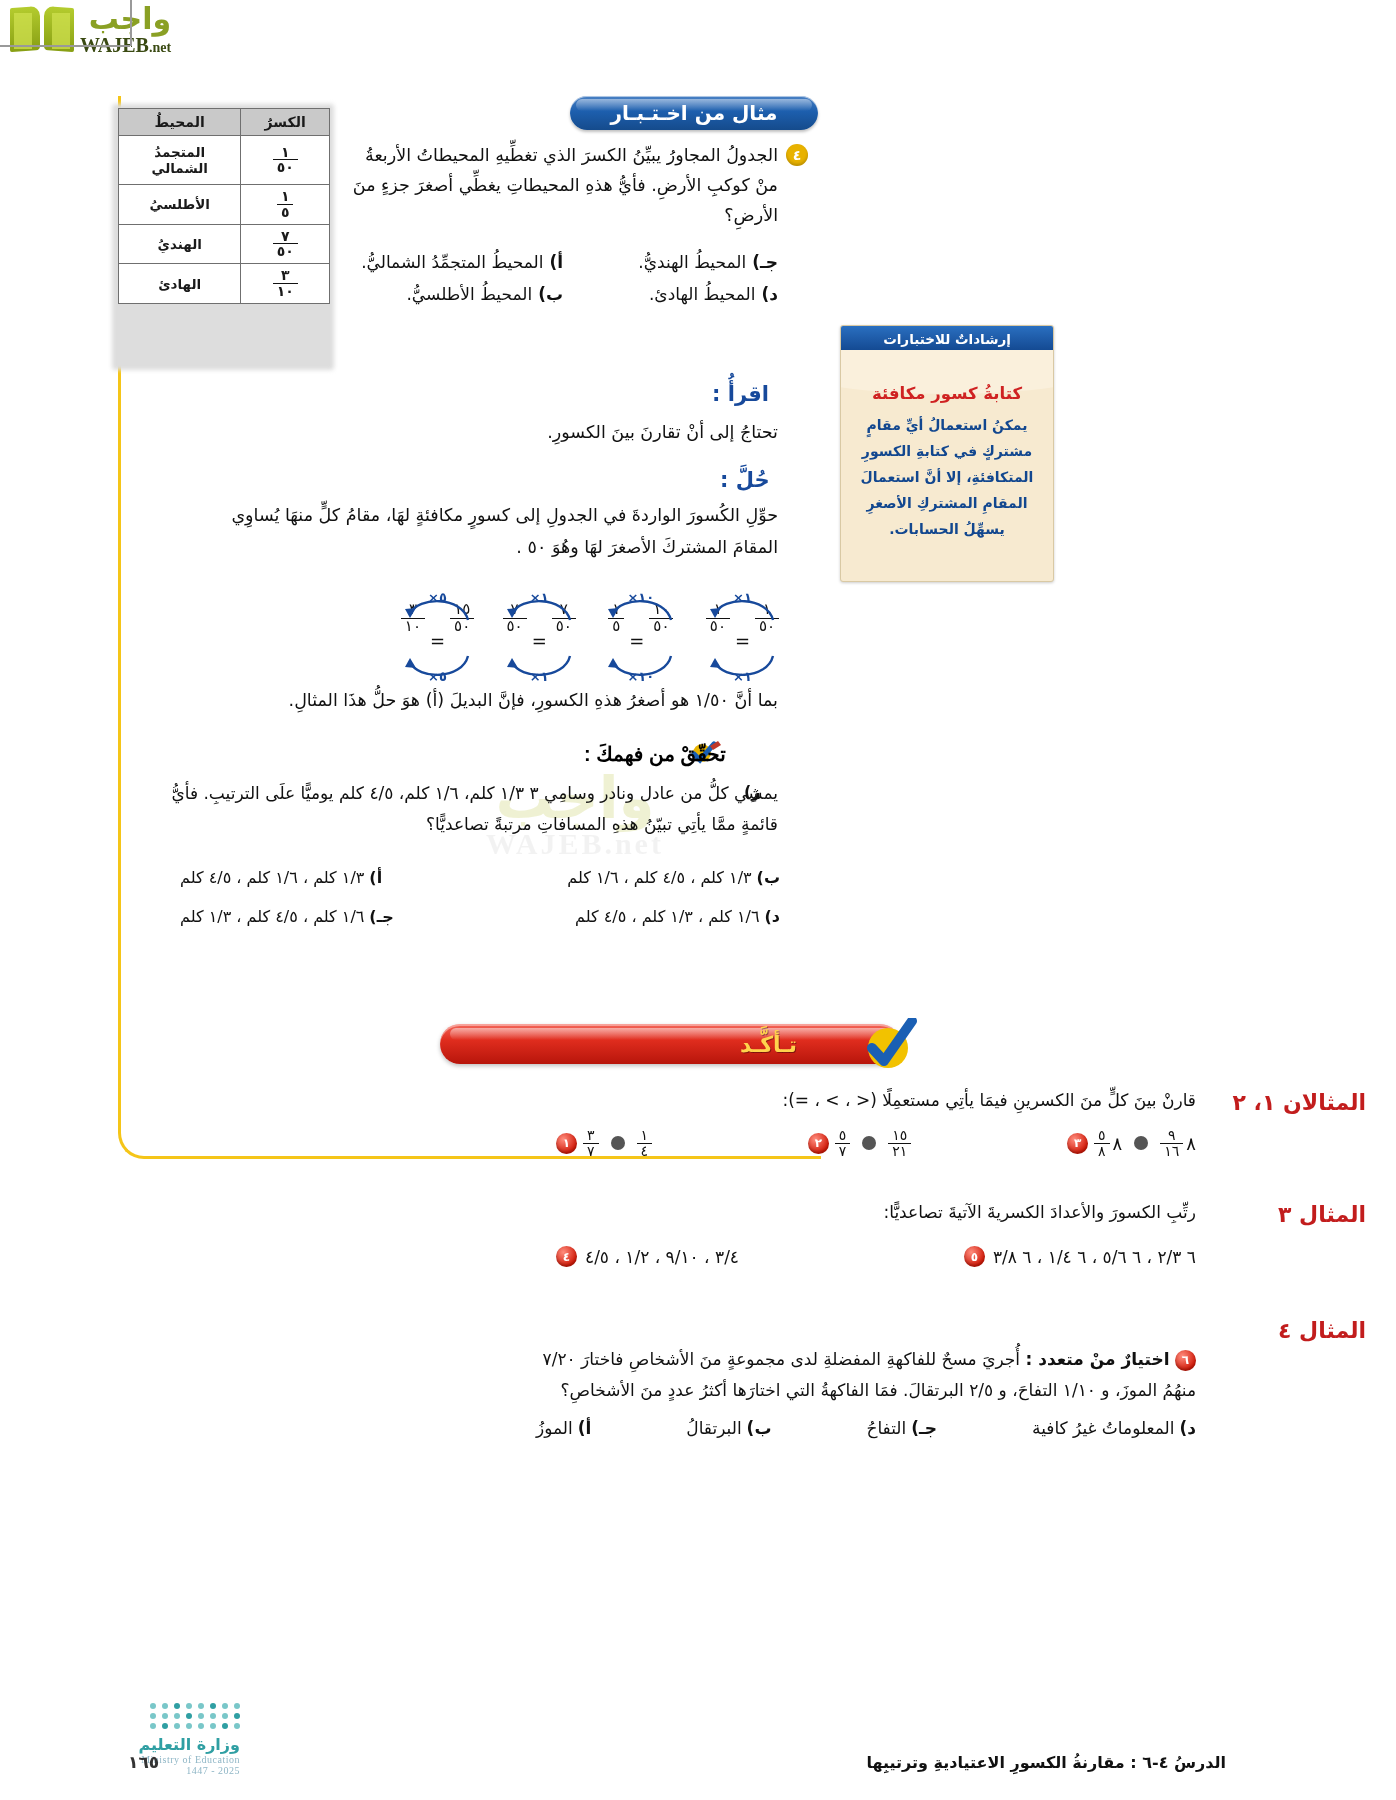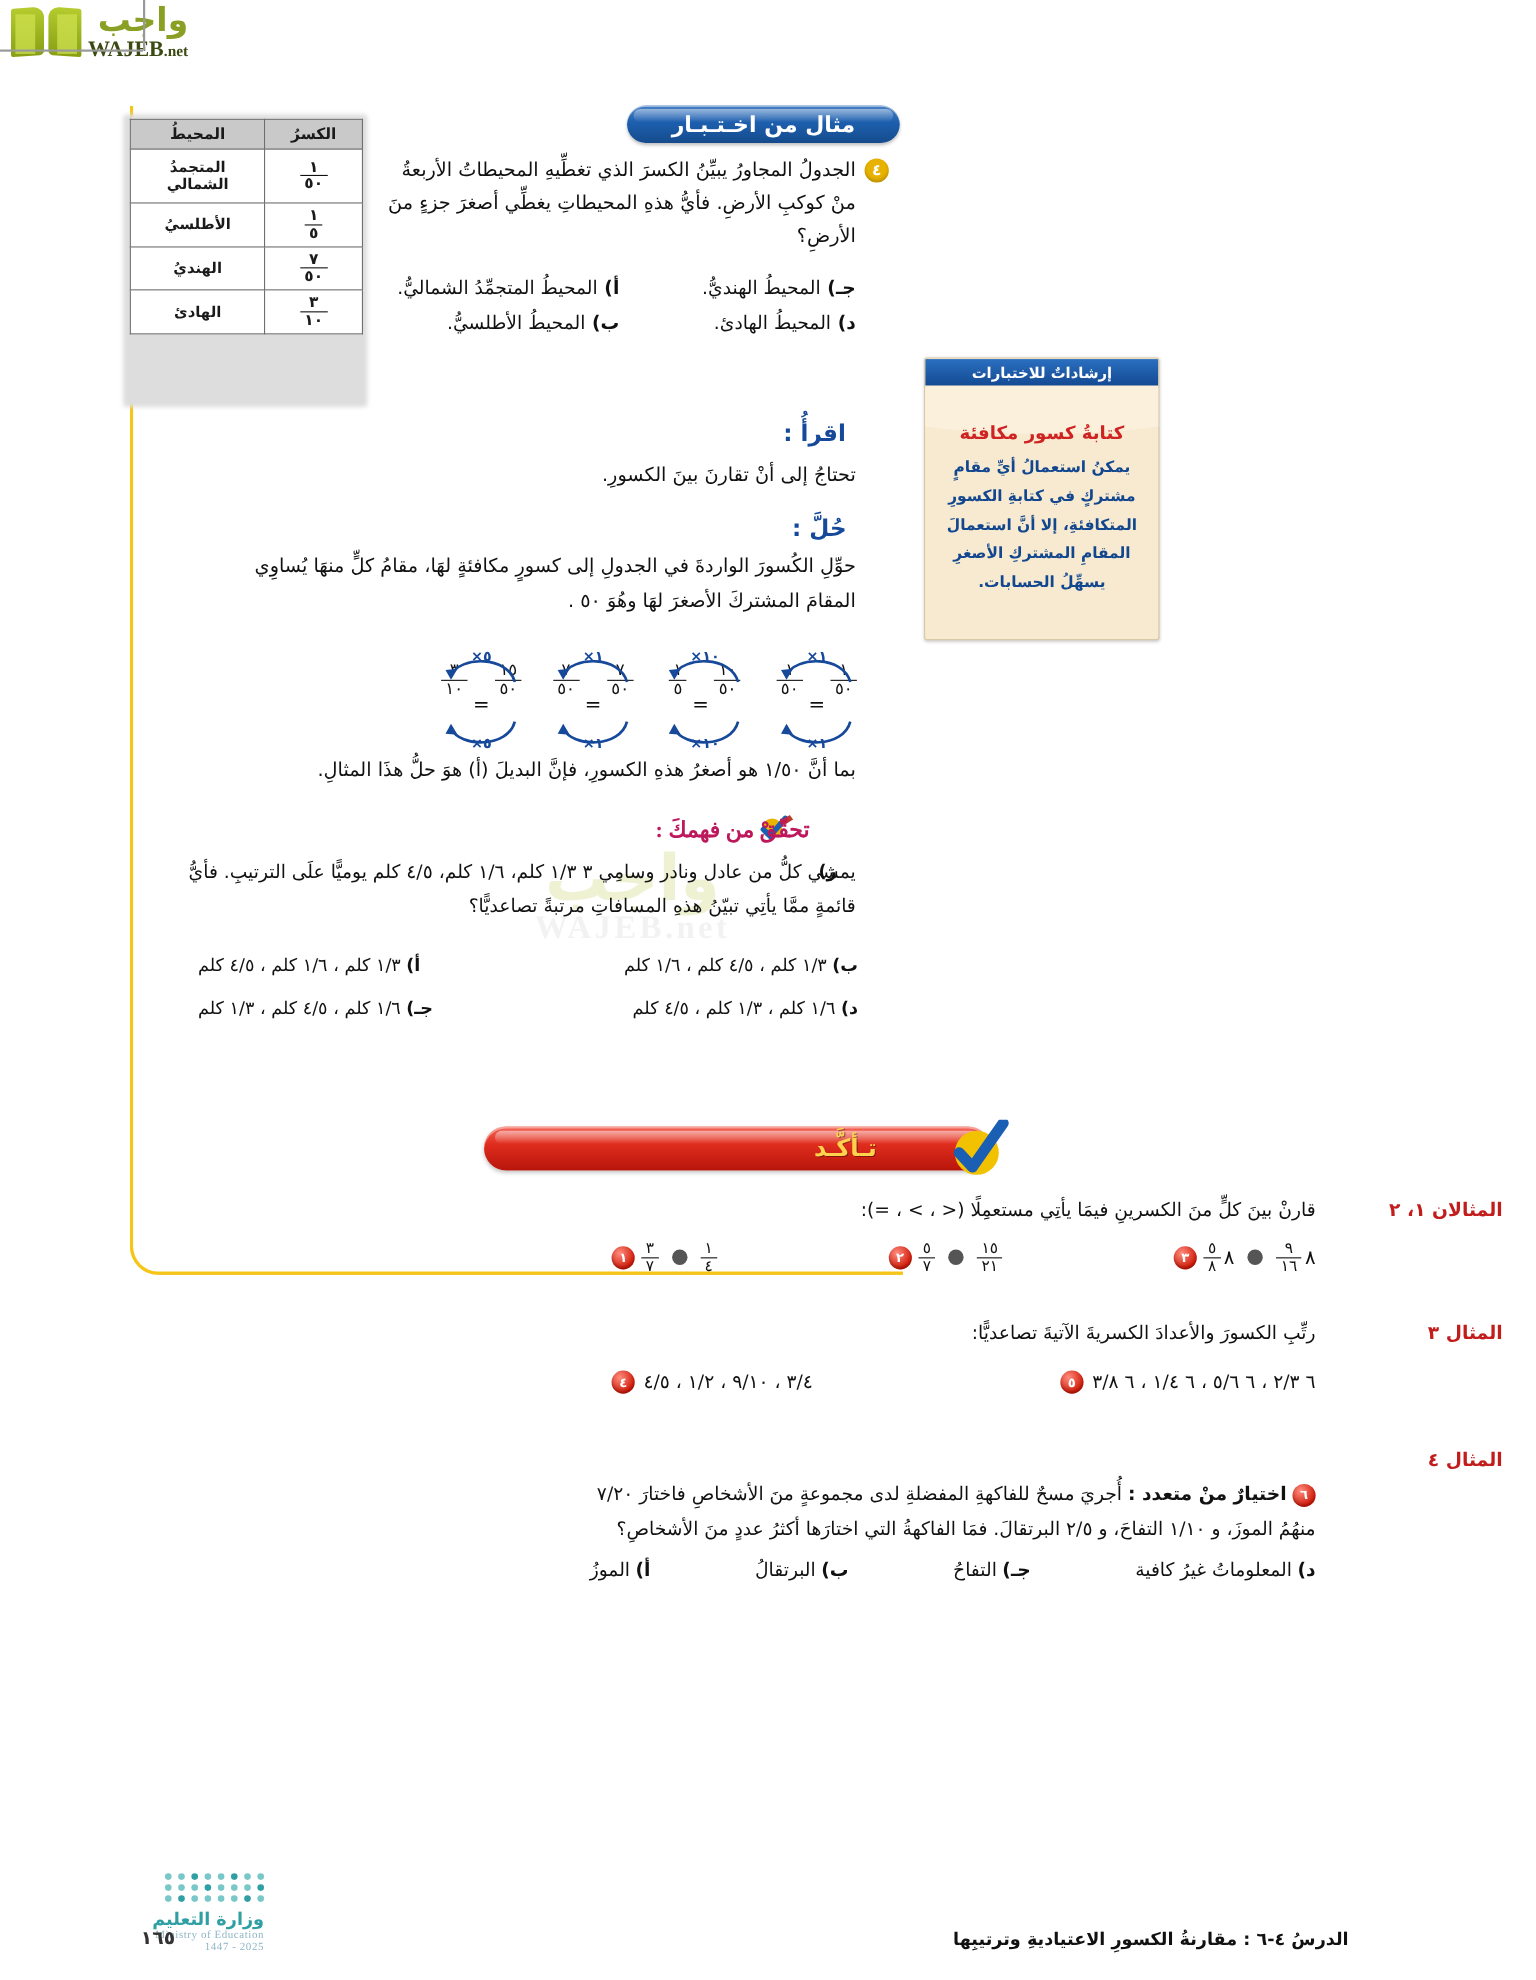--- a/index.html
+++ b/index.html
@@ -179,22 +179,22 @@
   }
   .mult-lab.top { bottom: auto; top: -4px; }
 
   .conclusion {
     position:absolute; left: 250px; top: 690px; width: 528px;
     text-align: right; font-family:"DejaVu Sans", sans-serif; font-size: 17.5px; color:#111;
   }
 
   
   .check-head {
-    position:absolute; left: 596px; top: 742px;
-    font-family:Liberation Serif, serif; font-weight:bold; color:#be185d; font-size: 20px;
+    position:absolute; left: 584px; top: 742px;
+    font-family:Liberation Sans, sans-serif; font-weight:bold; color:#000000; font-size: 20px;
   }
   .check-pencil {
     position:absolute; left: 690px; top: 740px; width: 34px; height: 24px;
   }
   .check-body {
     position:absolute; left: 170px; top: 778px; width: 608px;
     text-align: right; font-family:"DejaVu Sans", sans-serif; font-size: 17px; line-height: 1.85; color:#111;
   }
   .check-label {
     position:absolute; left: 744px; top: 782px;
@@ -261,21 +261,21 @@
     border-radius: 10px; background: linear-gradient(180deg,rgba(255,255,255,.5),rgba(255,255,255,0));
   }
   .taakkad-text {
     position:absolute; left: 300px; top: 14px;
     color:#ffd34d; font-weight:bold; font-size: 22px; letter-spacing:2px;
     font-family:"DejaVu Sans", sans-serif;
     text-shadow: 1px 1px 0 rgba(0,0,0,.35);
   }
   .taakkad-check { position:absolute; left: 418px; top: 0; width: 62px; height: 54px; }
   .ex-label {
-    position:absolute; font-weight:bold; color:#c21d1d; font-size: 17px;
+    position:absolute; font-weight:bold; color:#c21d1d; font-size: 22px;
     font-family:"DejaVu Sans", sans-serif; text-align:right;
   }
   .ex-prompt {
     position:absolute; right: 0; font-size: 17px; text-align:right;
     font-family:"DejaVu Sans", sans-serif;
   }
   .bullet {
     display:inline-flex; align-items:center; justify-content:center;
     width: 21px; height: 21px; border-radius:50%;
     background: radial-gradient(circle at 35% 30%, #ff8d7e, #d11a09 70%);

